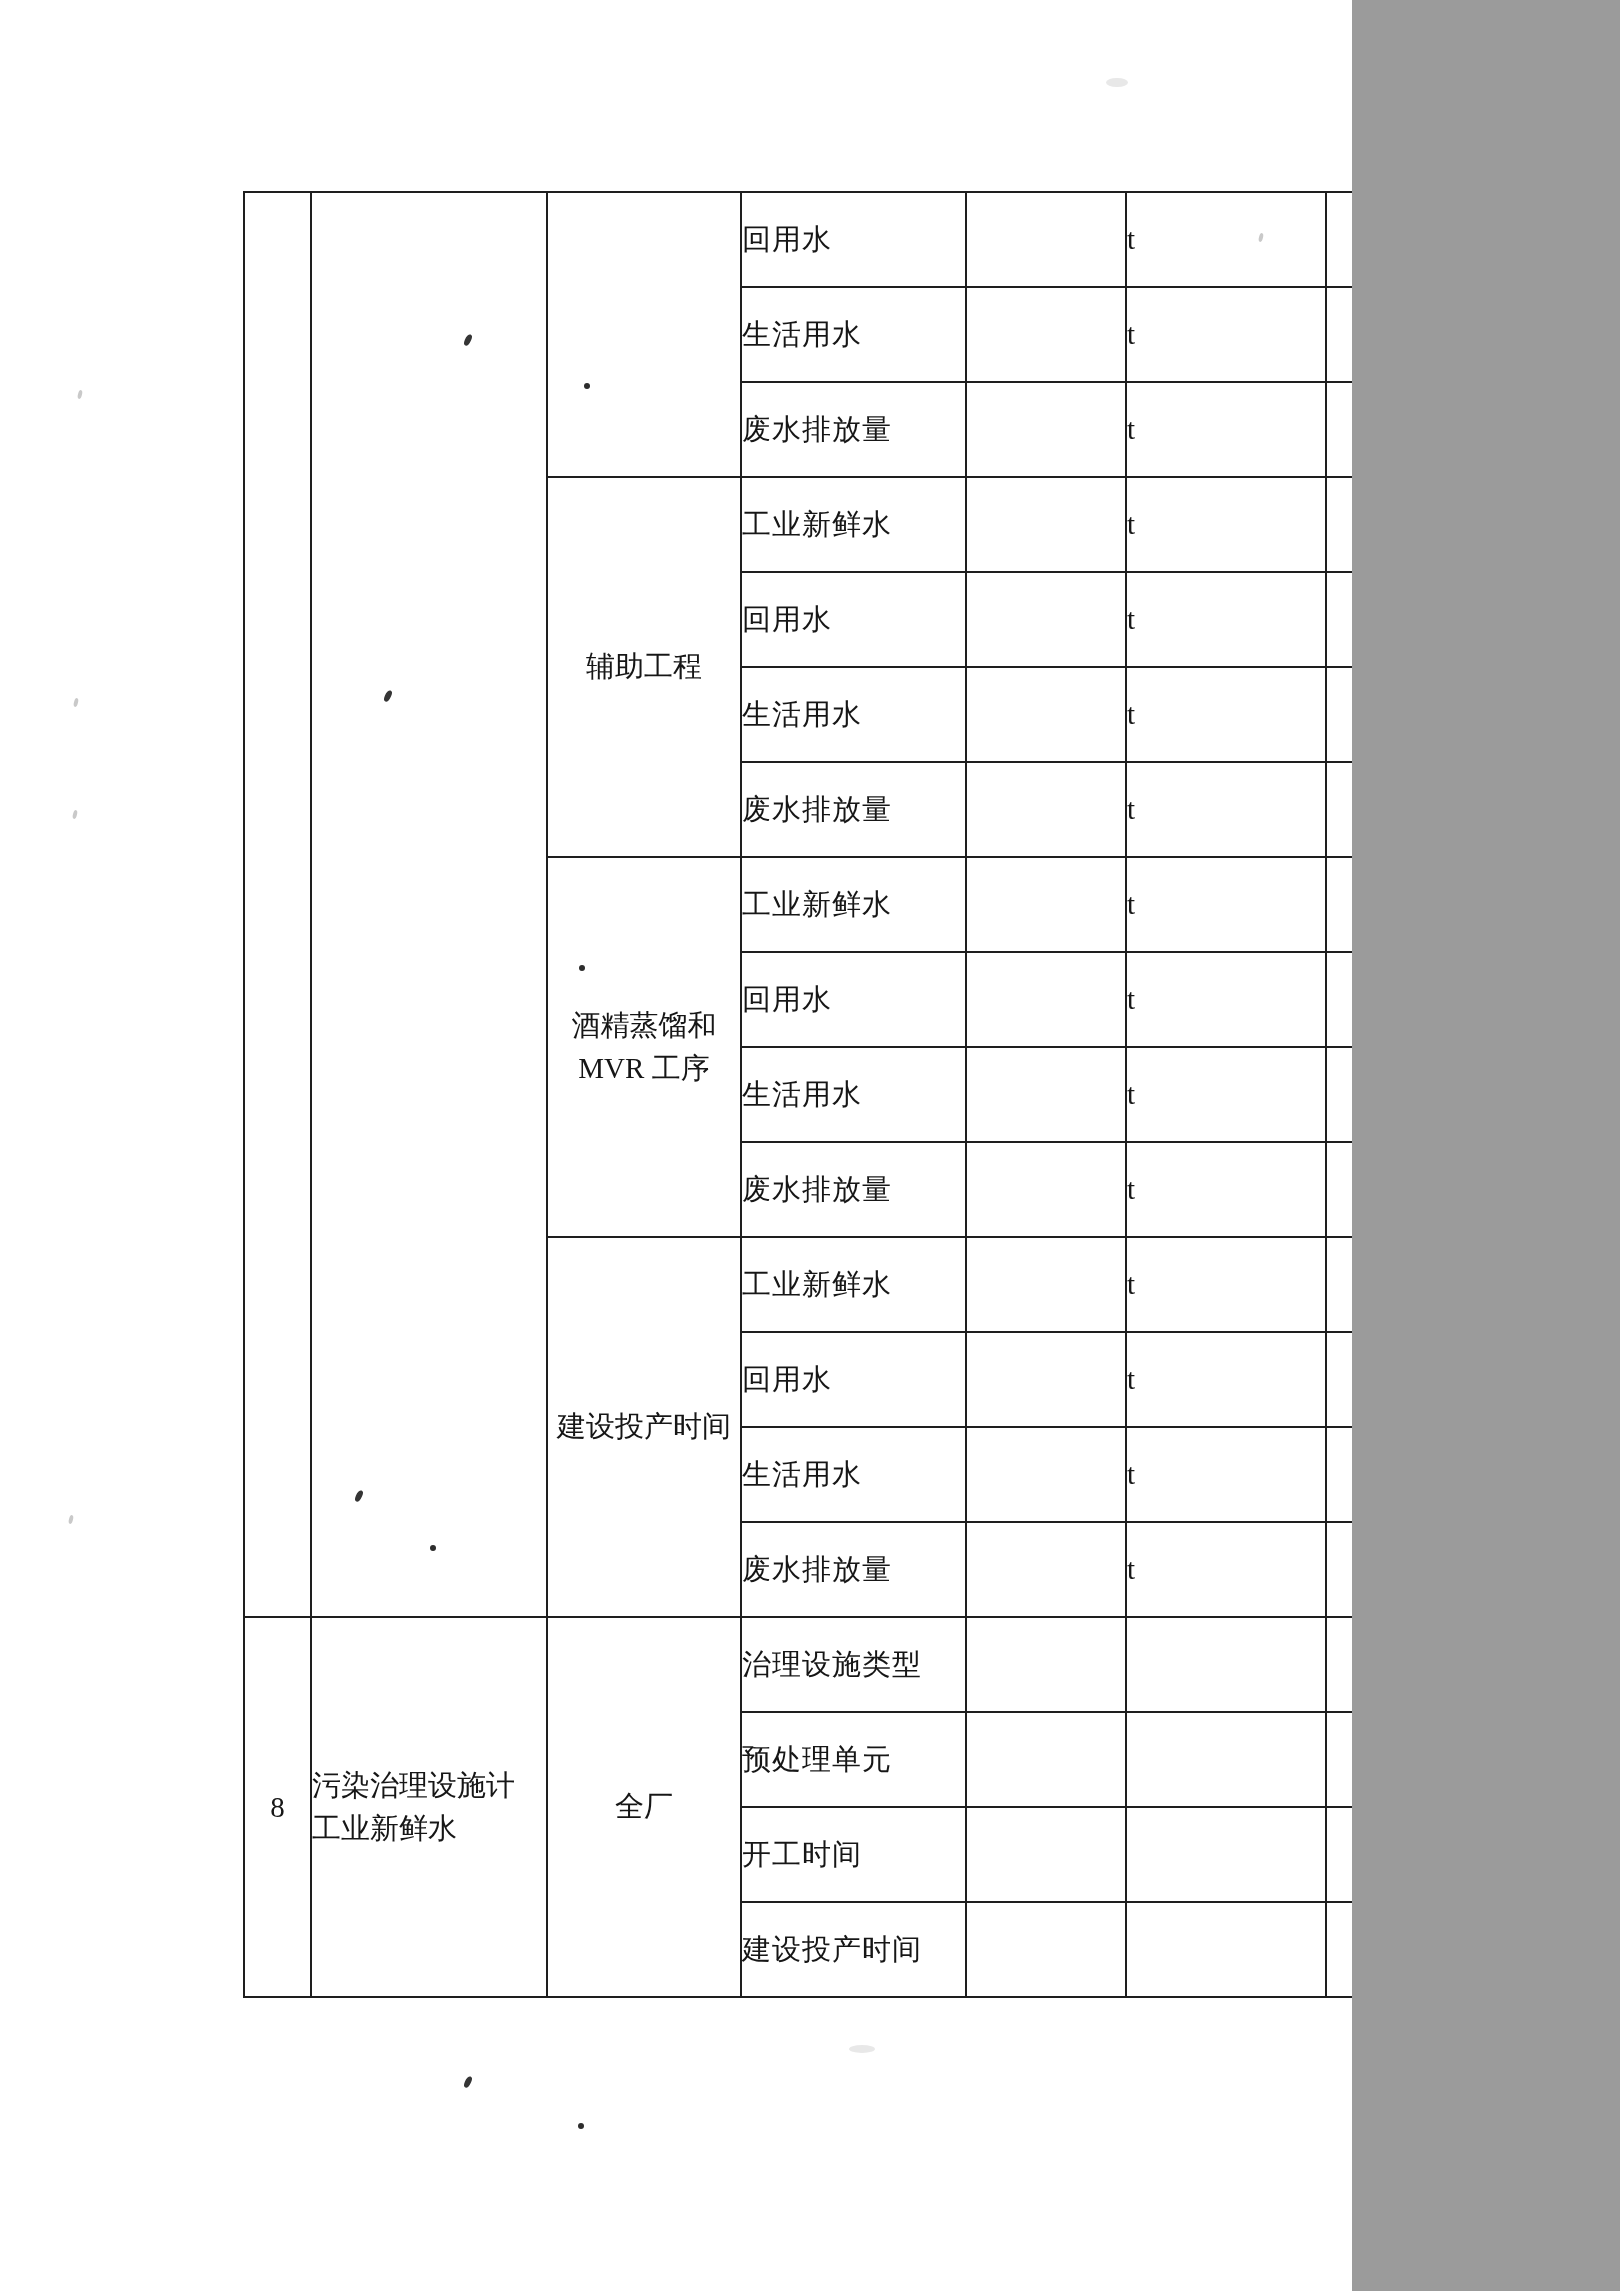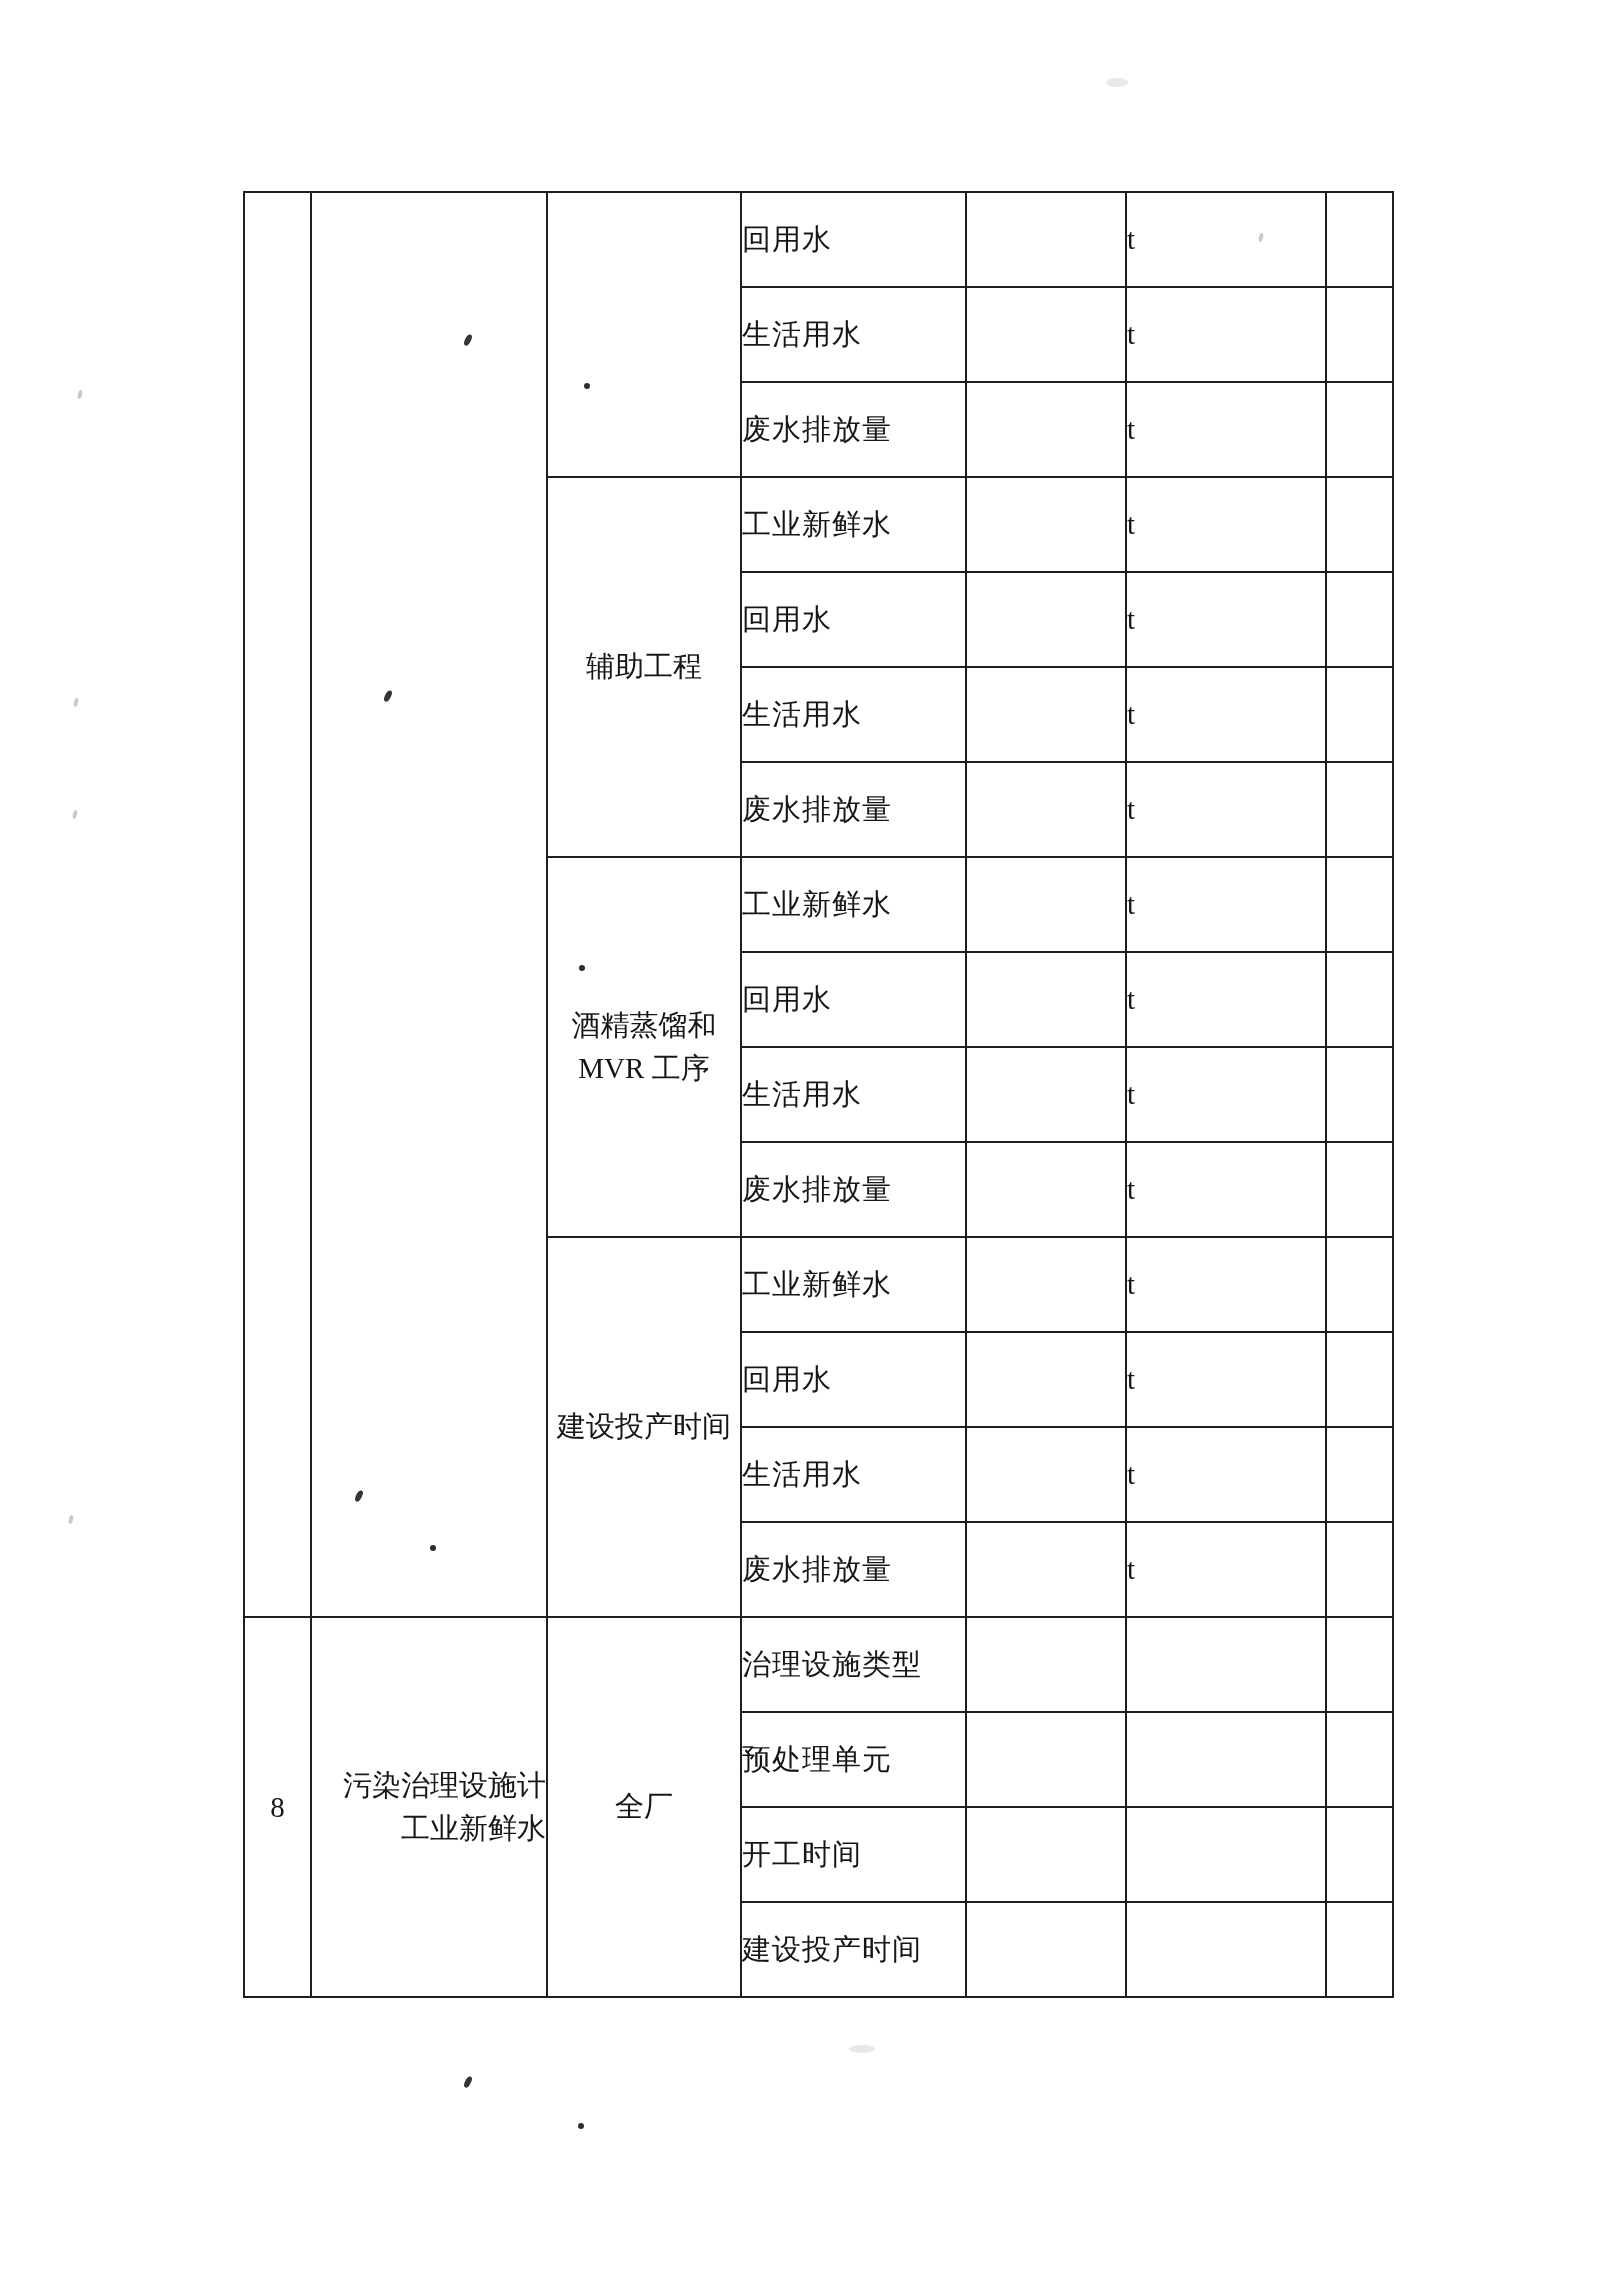--- a/index.html
+++ b/index.html
@@ -1,18 +1,18 @@
 <!DOCTYPE html>
 <html><head>
 <meta charset="utf-8">
 <style>
   html, body { margin: 0; padding: 0; background: #9b9b9b; }
   #page {
     position: relative;
-    width: 1620px;
+    width: 1352px;
     height: 2292px;
     background: #ffffff;
     overflow: hidden;
     font-family: "Liberation Serif", "DejaVu Serif", serif;
     color: #161616;
   }
   table.sheet {
     position: absolute;
     left: 243px;
     top: 191px;
@@ -26,21 +26,21 @@
     border: 2px solid #1e1e1e;
     vertical-align: middle;
     font-size: 29px;
     padding: 0;
     overflow: hidden;
   }
   
   tr.bs > td { border-top: 2.9px solid #141414; }
 
   td.c1 { text-align: center; font-size: 32px; }
-  td.c2 { padding-left: 10.8px; text-align: right; }
+  td.c2 { padding-left: 10.8px; }
   td.c3 { padding-left: 12.7px; text-align: center; }
   td.c2 div, td.c3 div { white-space: nowrap; line-height: 1.5; }
   td.c4 { padding-left: 13.7px; white-space: nowrap; letter-spacing: 1px; }
   td.c6 { padding-left: 20.6px; font-size: 29px; }
 
   
   .speck { position: absolute; }
   .tick {
     width: 5.9px; height: 11.8px;
     background: #353535;

